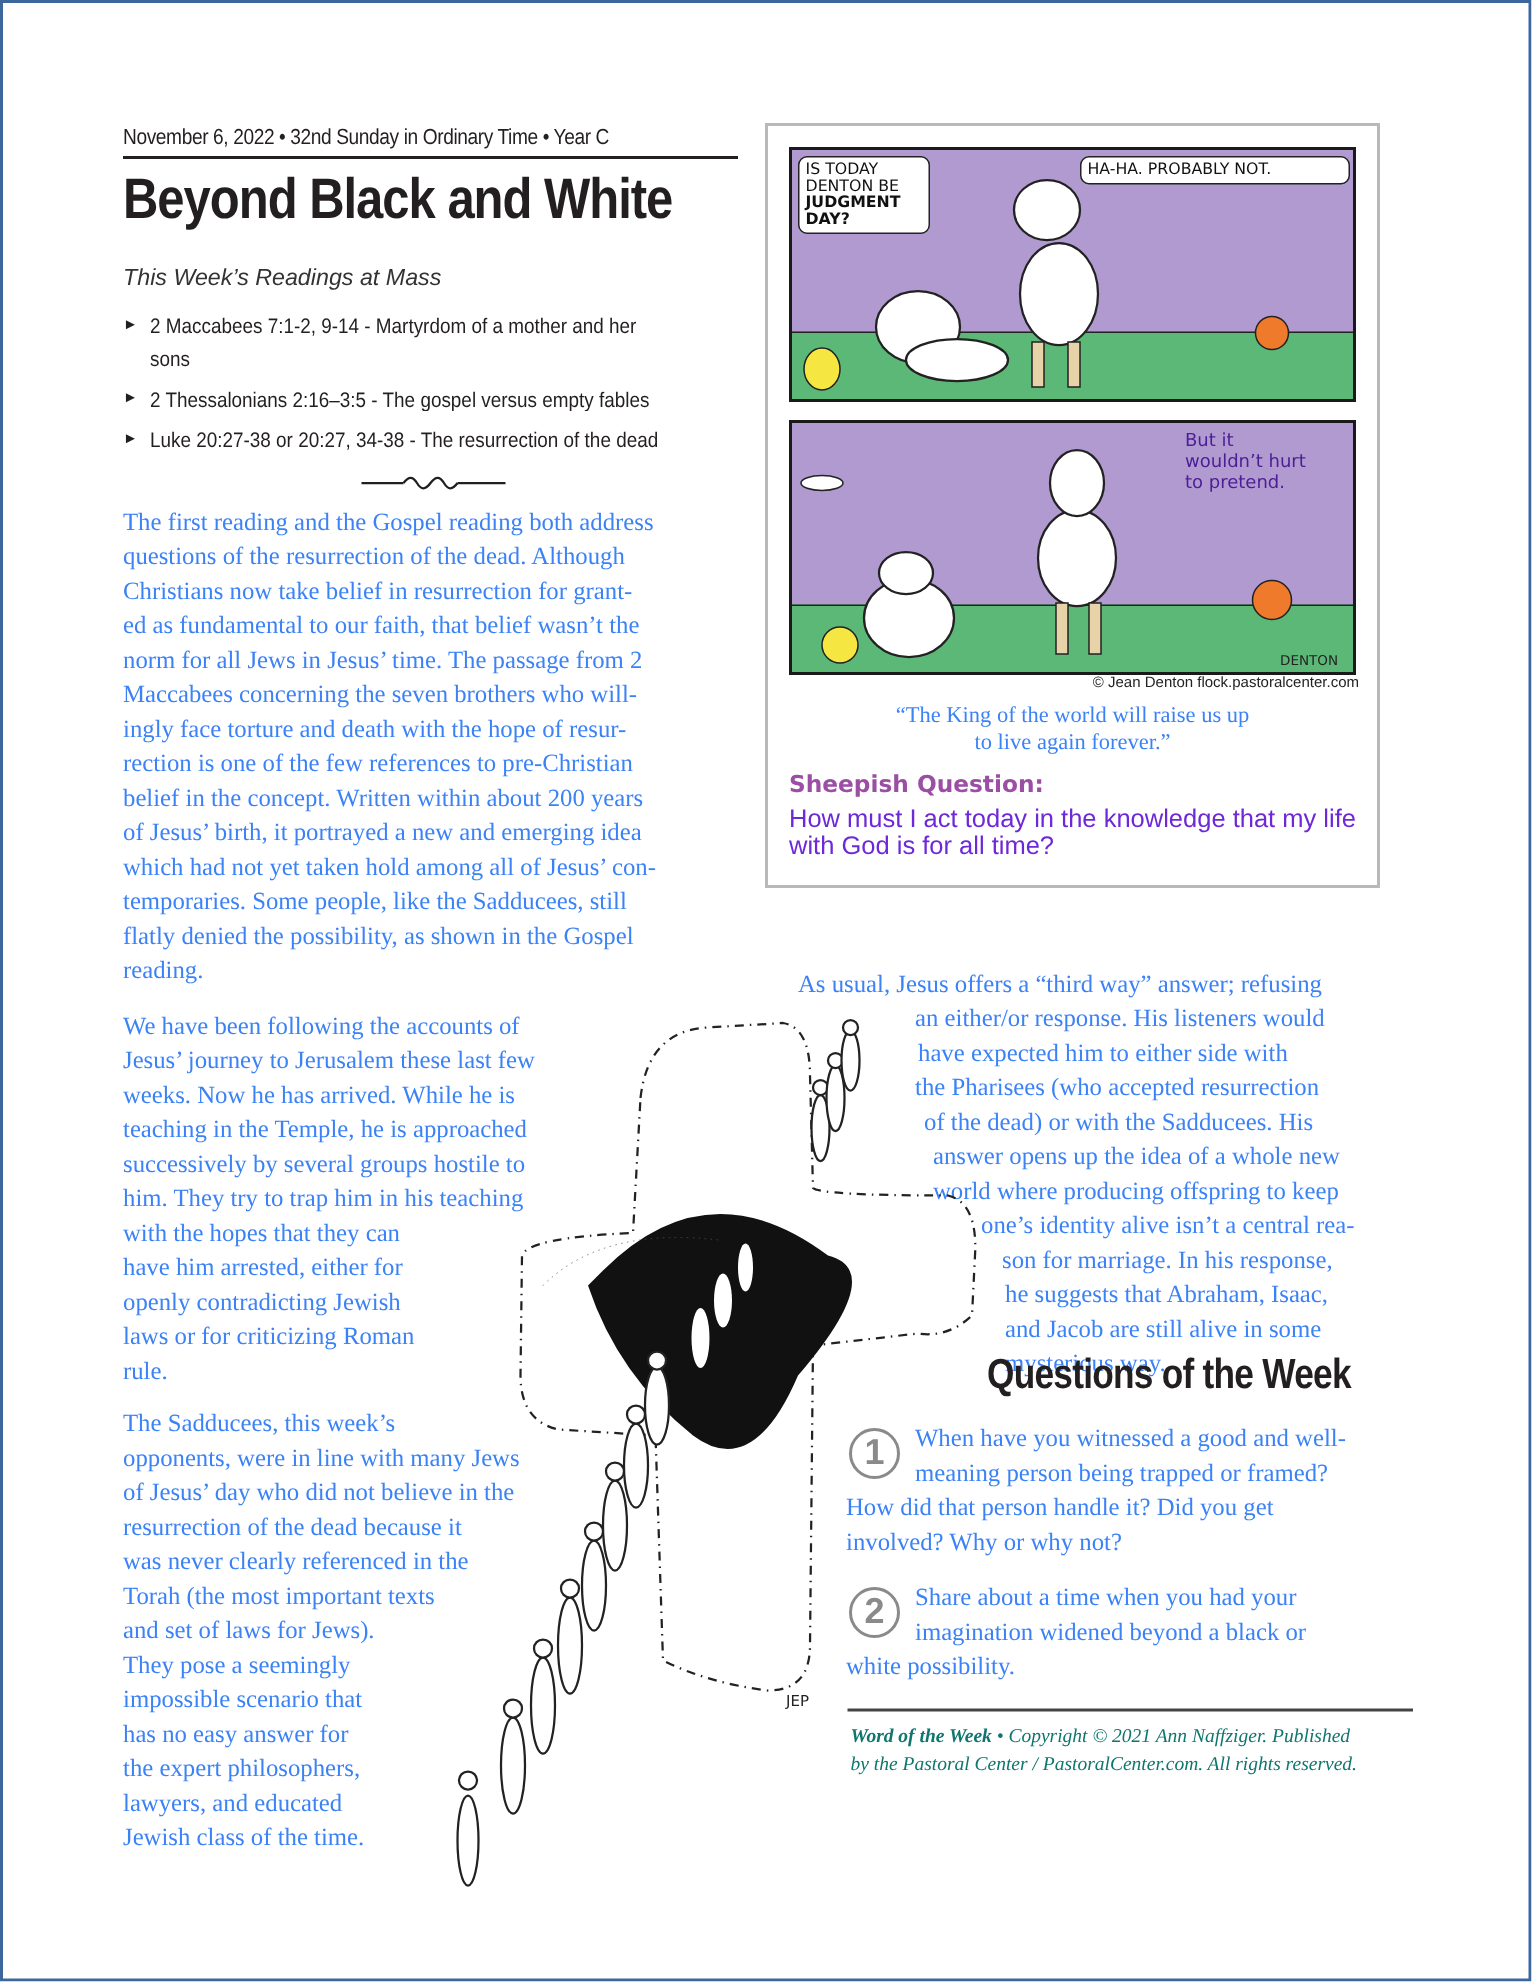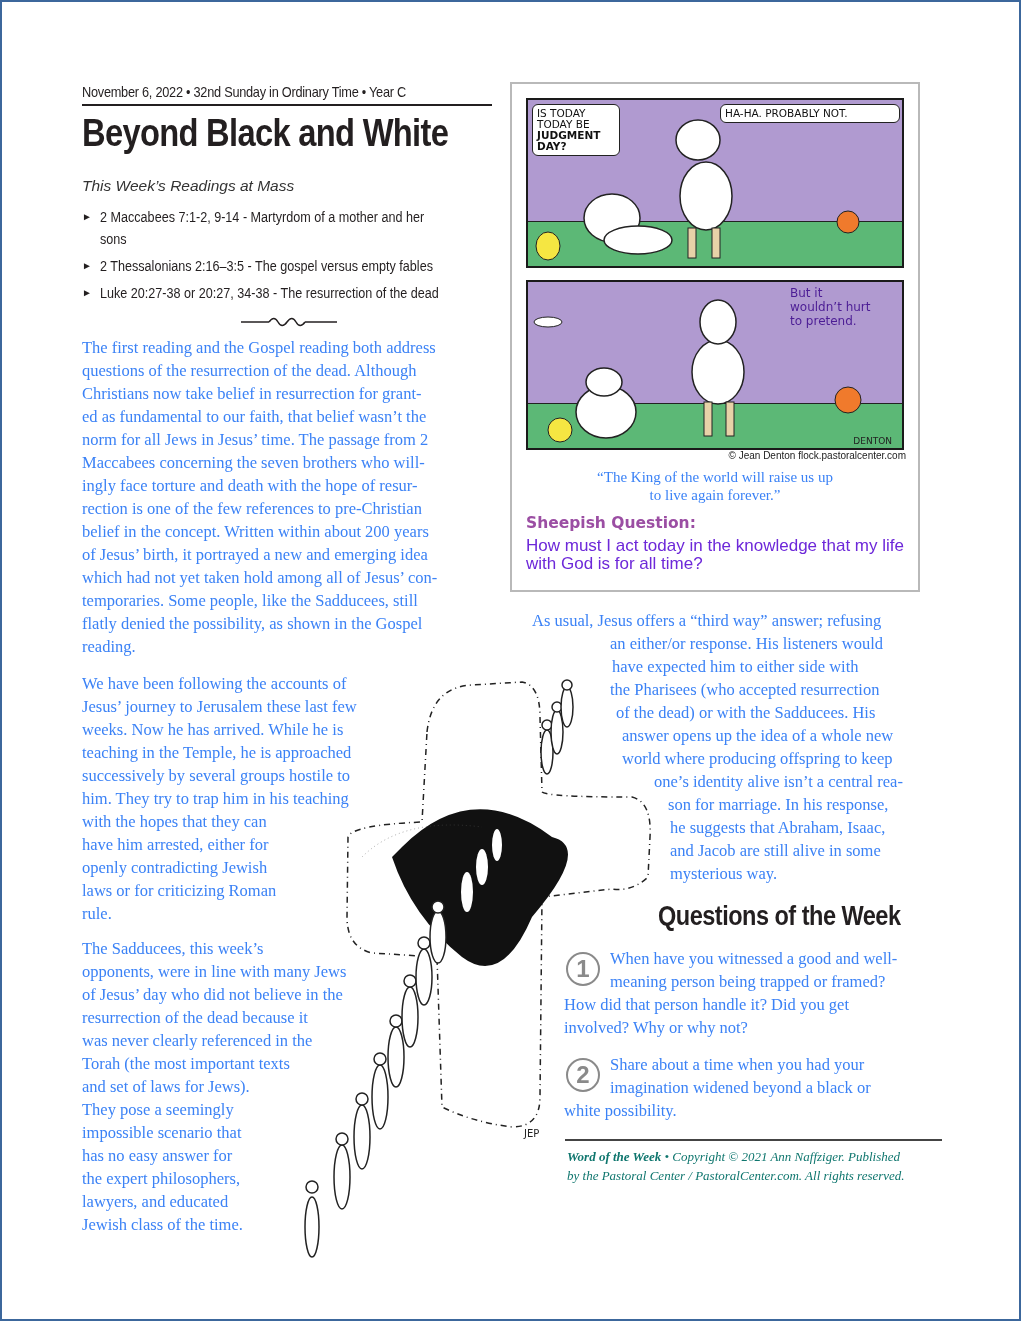--- a/index.html
+++ b/index.html
@@ -158,21 +158,21 @@
       <span class="line">the expert philosophers,</span>
       <span class="line">lawyers, and educated</span>
       <span class="line">Jewish class of the time.</span>
     </div>
 
   <div class="comic-box">
     <div class="panel" style="top:14px;">
       <div class="grass"></div>
       <div class="bubble" style="left:4px; top:4px; width:78px;">
         <span class="line">IS TODAY</span>
-        <span class="line">TODAY BE</span>
+        <span class="line">DENTON BE</span>
         <span class="line" style="font-weight:bold">JUDGMENT</span>
         <span class="line" style="font-weight:bold">DAY?</span>
       </div>
       <div class="bubble" style="left:192px; top:4px; width:170px;">HA-HA. PROBABLY NOT.</div>
       <svg style="position:absolute; left:0; top:0;" width="374" height="166">
         <ellipse cx="84" cy="118" rx="28" ry="24" fill="#fff" stroke="#222" stroke-width="1.5"></ellipse>
         <ellipse cx="110" cy="140" rx="34" ry="14" fill="#fff" stroke="#222" stroke-width="1.5"></ellipse>
         <ellipse cx="20" cy="146" rx="12" ry="14" fill="#f5e642" stroke="#222" stroke-width="1"></ellipse>
         <ellipse cx="178" cy="96" rx="26" ry="34" fill="#fff" stroke="#222" stroke-width="1.5"></ellipse>
         <ellipse cx="170" cy="40" rx="22" ry="20" fill="#fff" stroke="#222" stroke-width="1.5"></ellipse>
@@ -203,21 +203,21 @@
     </div>
     <div class="credit">© Jean Denton  flock.pastoralcenter.com</div>
     <div class="quote serif">
       <span class="line">“The King of the world will raise us up</span>
       <span class="line">to live again forever.”</span>
     </div>
     <div class="sheepish-heading">Sheepish Question:</div>
     <div class="sheepish-text">How must I act today in the knowledge that my life with God is for all time?</div>
   </div>
 
-  <div class="p-right serif" style="left:530px; top:607px; width:420px;" id="p4">
+  <div class="p-right serif" style="left:530px; top:642px; width:420px;" id="p4">
       <span class="line">As usual, Jesus offers a “third way” answer; refusing</span>
       <span class="line" style="padding-left: 78px;">an either/or response. His listeners would</span>
       <span class="line" style="padding-left: 80px;">have expected him to either side with</span>
       <span class="line" style="padding-left: 78px;">the Pharisees (who accepted resurrection</span>
       <span class="line" style="padding-left: 84px;">of the dead) or with the Sadducees. His</span>
       <span class="line" style="padding-left: 90px;">answer opens up the idea of a whole new</span>
       <span class="line" style="padding-left: 90px;">world where producing offspring to keep</span>
       <span class="line" style="padding-left: 122px;">one’s identity alive isn’t a central rea-</span>
       <span class="line" style="padding-left: 136px;">son for marriage. In his response,</span>
       <span class="line" style="padding-left: 138px;">he suggests that Abraham, Isaac,</span>

